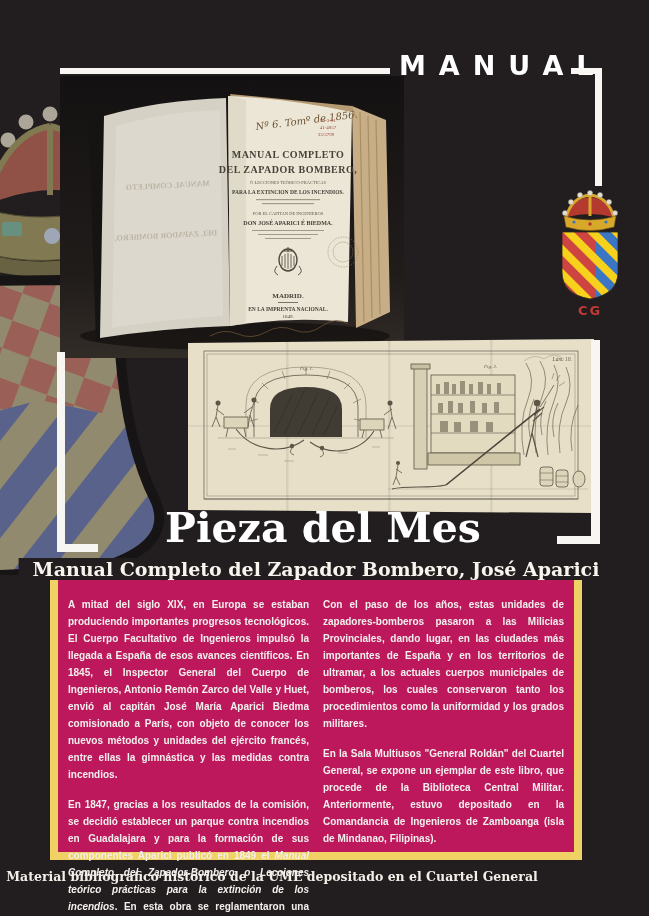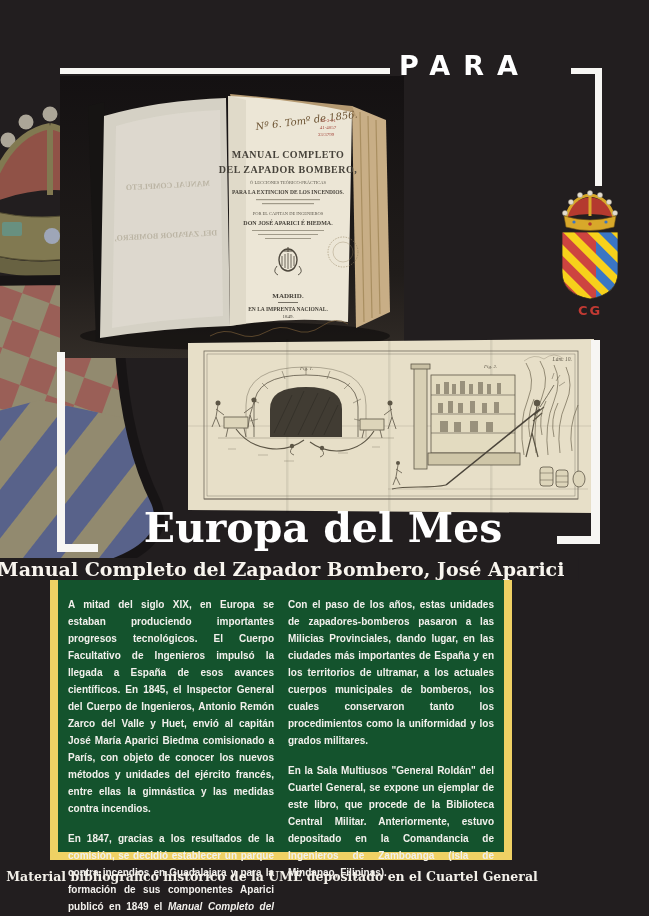--- a/index.html
+++ b/index.html
@@ -20,22 +20,22 @@
   .plate-photo{left:188px;top:337px;z-index:2;}
   .crest{left:552px;top:186px;z-index:3;}
   
   .lb-v{left:57px;top:352px;width:8px;height:200px;background:#f7f6f3;z-index:5;}
   .lb-f{left:57px;top:544px;width:41px;height:8px;background:#f7f6f3;z-index:5;}
   .rb-v{left:591px;top:340px;width:9px;height:204px;background:#f7f6f3;z-index:5;}
   .rb-f{left:557px;top:536px;width:43px;height:8px;background:#f7f6f3;z-index:5;}
   
   .main-title{left:50px;top:504px;width:546px;text-align:center;color:#fff;
     font:bold 41px "DejaVu Serif",serif;z-index:6;}
-  .text-box{left:50px;top:570px;width:462px;height:290px;border:8px solid #efd164;
-    box-sizing:border-box;z-index:6;background:#14532d;}
+  .text-box{left:50px;top:570px;width:532px;height:290px;border:8px solid #efd164;
+    box-sizing:border-box;z-index:6;background:#be185d;}
   .subtitle{position:absolute;top:-20px;left:50%;transform:translateX(-50%);
     background:#221e1f;padding:0 14px;white-space:nowrap;
     font:bold 19px "DejaVu Serif",serif;color:#f8f5ee;}
   .columns{display:flex;gap:14px;padding:18px 10px 0 10px;}
   .col{flex:1;font-size:10px;line-height:17px;color:#f2f0ec;text-align:justify;font-weight:bold;}
   .col p{margin:0 0 13px 0;}
   .it{font-style:italic;}
   .footer{left:0;top:869px;width:544px;text-align:center;color:#f2efe8;
     font:bold 12.5px "DejaVu Serif",serif;z-index:6;}
 </style>
@@ -222,21 +222,21 @@
       <rect x="352" y="130" width="13" height="19" rx="3" fill="#ddd5ba"></rect>
       <rect x="368" y="133" width="12" height="17" rx="3" fill="#ddd5ba"></rect>
       <path d="M352 136 H365 M352 143 H365 M368 139 H380 M368 145 H380" stroke-width="0.5"></path>
       <ellipse cx="391" cy="142" rx="6" ry="8" fill="#ddd5ba"></ellipse>
       <path d="M200 152 H400" stroke-width="0.4" opacity="0.5"></path>
     </g>
     <path d="M16 162 H390" stroke="#70695c" stroke-width="0.7"></path>
   </svg>
 
   <div class="abs top-rule"></div>
-  <div class="abs month">PARA</div>
+  <div class="abs month">MANUAL</div>
   <div class="abs hbr-h"></div>
   <div class="abs hbr-v"></div>
 
   <svg class="abs crest" width="76" height="132" viewBox="0 0 76 132">
     <defs>
       <pattern id="credp" width="17" height="17" patternUnits="userSpaceOnUse" patternTransform="rotate(-45)">
         <rect width="9" height="17" fill="#cd4440"></rect>
       </pattern>
       <pattern id="cblup" width="17" height="17" patternUnits="userSpaceOnUse" patternTransform="rotate(-45)">
         <rect width="9" height="17" fill="#3a76c4"></rect>
@@ -269,21 +269,21 @@
       <path d="M10 46 H66 V86 Q66 108 38 113 Q10 108 10 86 Z" fill="none" stroke="#2a2420" stroke-width="0.8"></path>
     </g>
     <text x="38" y="129" text-anchor="middle" font-family="DejaVu Sans,sans-serif" font-weight="bold" font-size="13" letter-spacing="2" fill="#c23a33">CG</text>
   </svg>
 
   <div class="abs lb-v"></div>
   <div class="abs lb-f"></div>
   <div class="abs rb-v"></div>
   <div class="abs rb-f"></div>
 
-  <div class="abs main-title">Europa del Mes</div>
+  <div class="abs main-title">Pieza del Mes</div>
 
   <div class="abs text-box">
     <div class="subtitle">Manual Completo del Zapador Bombero, José Aparici</div>
     <div class="columns">
       <div class="col">
         <p><span>A mitad del siglo XIX, en Europa se estaban produciendo importantes progresos tecnológicos. El Cuerpo Facultativo de Ingenieros impulsó la llegada a España de esos avances científicos. En 1845, el Inspector General del Cuerpo de Ingenieros, Antonio Remón Zarco del Valle y Huet, envió al capitán José María Aparici Biedma comisionado a París, con objeto de conocer los nuevos métodos y unidades del ejército francés, entre ellas la gimnástica y las medidas contra incendios.</span><span class="it"></span><span></span></p>
         <p><span>En 1847, gracias a los resultados de la comisión, se decidió establecer un parque contra incendios en Guadalajara y para la formación de sus componentes Aparici publicó en 1849 el </span><span class="it">Manual Completo del Zapador-Bombero o Lecciones teórico prácticas para la extinción de los incendios</span><span>. En esta obra se reglamentaron una serie de procedimientos</span></p>
       </div>
       <div class="col">
         <p><span>Con el paso de los años, estas unidades de zapadores-bomberos pasaron a las Milicias Provinciales, dando lugar, en las ciudades más importantes de España y en los territorios de ultramar, a los actuales cuerpos municipales de bomberos, los cuales conservaron tanto los procedimientos como la uniformidad y los grados militares.</span><span class="it"></span><span></span></p>

